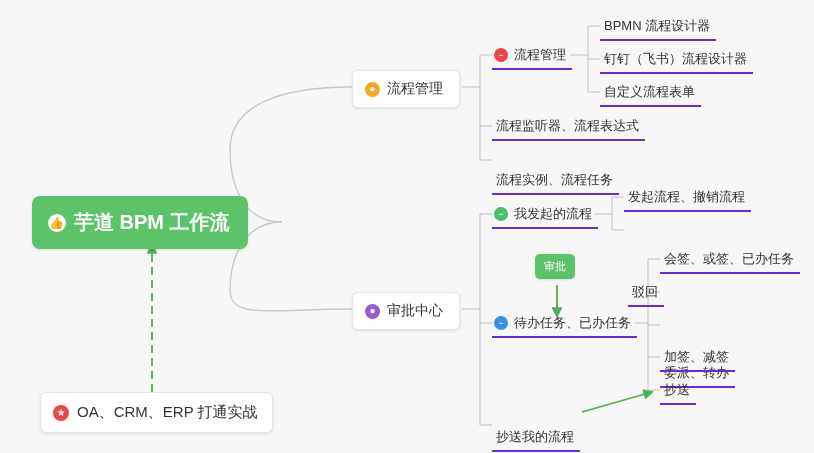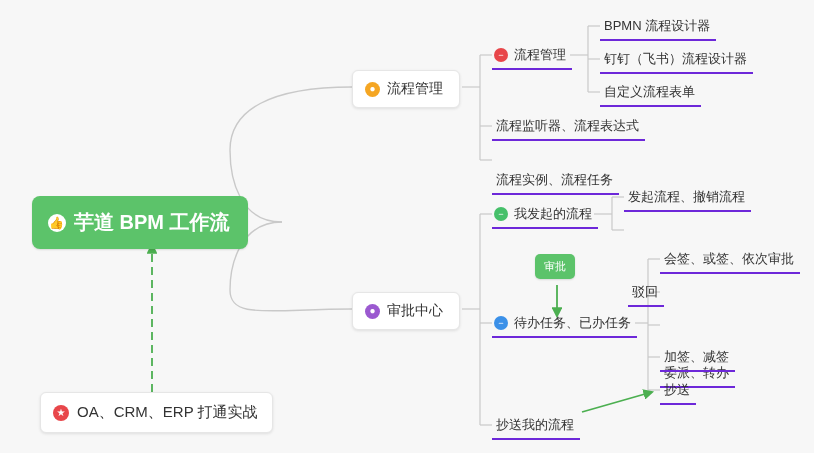--- a/index.html
+++ b/index.html
@@ -235,31 +235,31 @@
   <div class="node leaf" style="left:492px; top:202px;">
     <span class="dot" style="background:#46c06a;">−</span>
     <span>我发起的流程</span>
   </div>
 
   <div class="node leaf" style="left:492px; top:311px;">
     <span class="dot" style="background:#3b90e8;">−</span>
     <span>待办任务、已办任务</span>
   </div>
 
-  <div class="node leaf nodot" style="left:492px; top:413px;">
+  <div class="node leaf nodot" style="left:492px; top:425px;">
     <span>抄送我的流程</span>
   </div>
 
   <div class="node leaf nodot" style="left:624px; top:185px;">
     <span>发起流程、撤销流程</span>
   </div>
 
 
   <div class="node leaf nodot" style="left:660px; top:247px;">
-    <span>会签、或签、依次审批</span>
+    <span>会签、或签、已办任务</span>
   </div>
 
   <div class="node leaf nodot" style="left:628px; top:280px;">
     <span>驳回</span>
   </div>
 
   <div class="node leaf nodot" style="left:660px; top:313px;margin-top:48px;">
     <span>委派、转办</span>
   </div>
 

